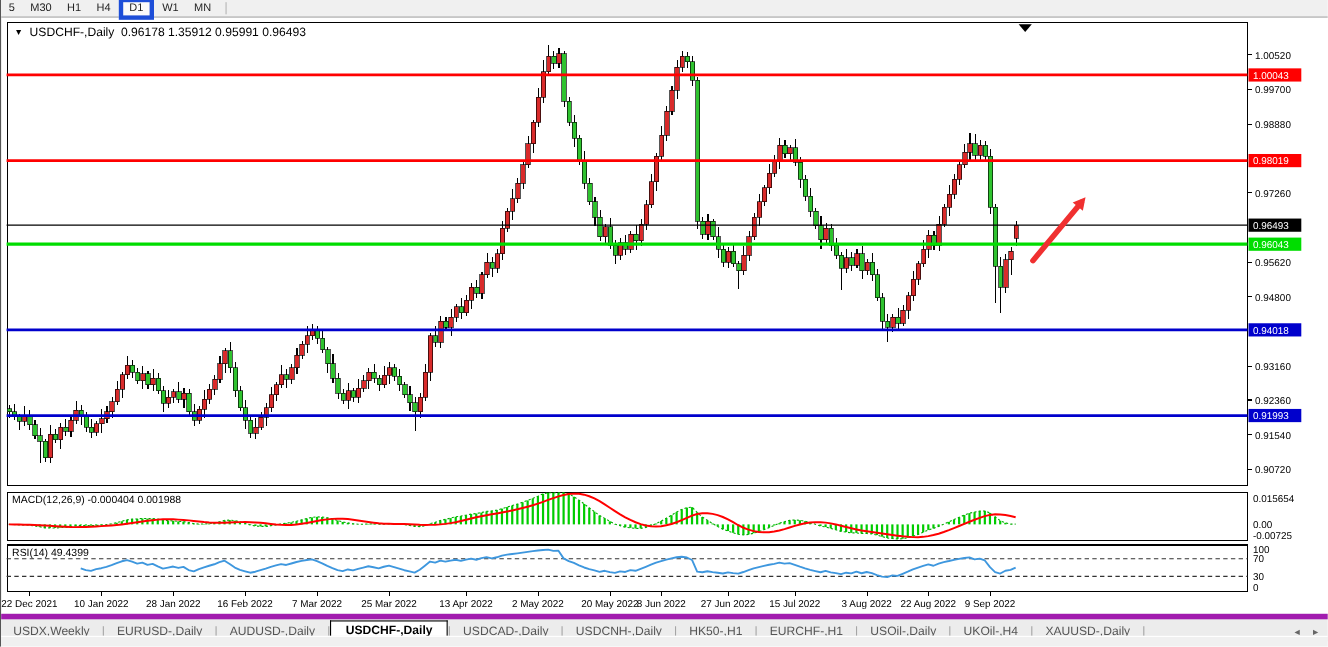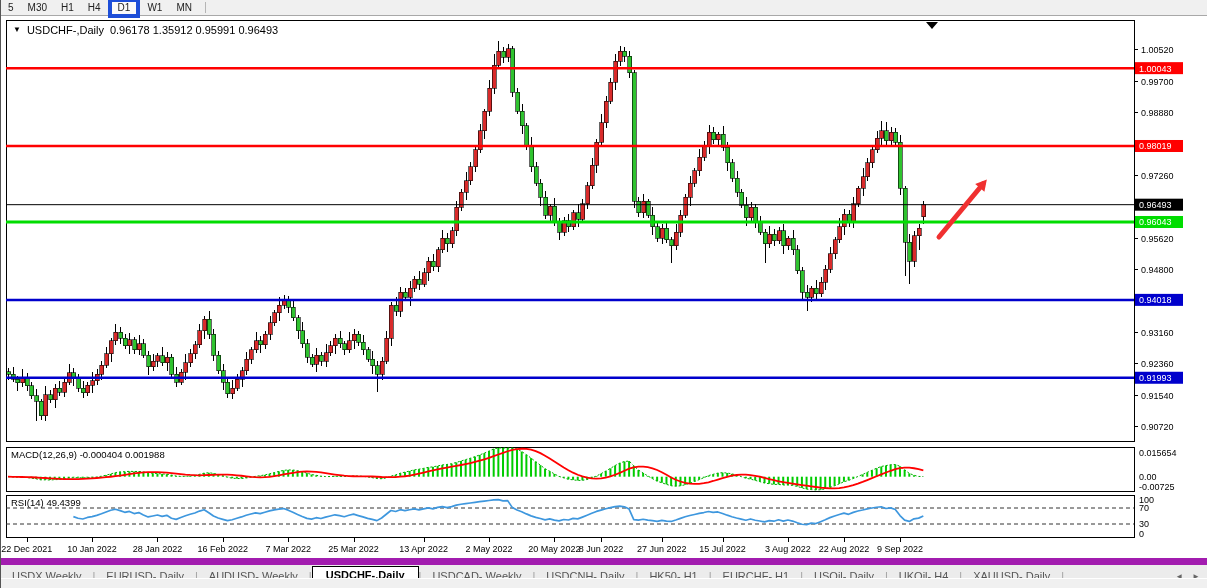--- a/index.html
+++ b/index.html
@@ -13,21 +13,21 @@
   .tb-sep{width:1px;height:11px;background:#b5b5b5;margin:0 6px;}
   
   #chart-svg{position:absolute;left:0;top:0;z-index:1;}
   
   .chart-title{position:absolute;left:12px;top:24px;z-index:2;font-size:11px;color:#000;display:flex;align-items:center;gap:6px;}
   .chart-title .caret{font-size:8px;line-height:8px;}
   .ind-label{position:absolute;z-index:2;font-size:9.5px;color:#000;white-space:nowrap;}
   #macd-label{left:10px;top:449px;}
   #rsi-label{left:10px;top:497px;text-align:right;}
   
-  .tabbar{position:absolute;left:0;top:558px;width:100%;height:20px;background:#ececec;border-top:7px solid #a21caf;
+  .tabbar{position:absolute;left:0;top:558px;width:100%;height:20px;background:#ececec;border-top:5px solid #a21caf;
           display:flex;align-items:flex-end;z-index:5;font-size:11px;color:#555;}
   .tab{padding:2px 11px 3px 11px;white-space:nowrap;cursor:default;}
   .tab.active{background:#fff;border:1px solid #000;border-bottom:none;font-weight:bold;color:#000;margin-bottom:0;padding:2px 13px 4px 13px;}
   .tab-sep{color:#a0a0a0;padding:2px 0 3px 0;}
   .tab-arrows{margin-left:auto;margin-right:8px;display:flex;gap:9px;color:#666;font-size:8px;padding-bottom:4px;}
   .statusbar{position:absolute;left:0;top:578px;width:100%;height:10px;background:#f0f0f0;border-top:1px solid #ffffff;z-index:5;}
 </style>
 </head>
 <body>
 
@@ -745,25 +745,25 @@
   <div class="ind-label" id="rsi-label">
     <span>RSI(14)</span>
     <span>49.4399</span>
   </div>
 
   <div class="tabbar">
       <div class="tab">USDX,Weekly</div>
       <div class="tab-sep">|</div>
       <div class="tab">EURUSD-,Daily</div>
       <div class="tab-sep">|</div>
-      <div class="tab">AUDUSD-,Weekly</div>
+      <div class="tab">AUDUSD-,Daily</div>
       <div class="tab-sep">|</div>
       <div class="tab active">USDCHF-,Daily</div>
       <div class="tab-sep">|</div>
-      <div class="tab">USDCAD-,Weekly</div>
+      <div class="tab">USDCAD-,Daily</div>
       <div class="tab-sep">|</div>
       <div class="tab">USDCNH-,Daily</div>
       <div class="tab-sep">|</div>
       <div class="tab">HK50-,H1</div>
       <div class="tab-sep">|</div>
       <div class="tab">EURCHF-,H1</div>
       <div class="tab-sep">|</div>
       <div class="tab">USOil-,Daily</div>
       <div class="tab-sep">|</div>
       <div class="tab">UKOil-,H4</div>

